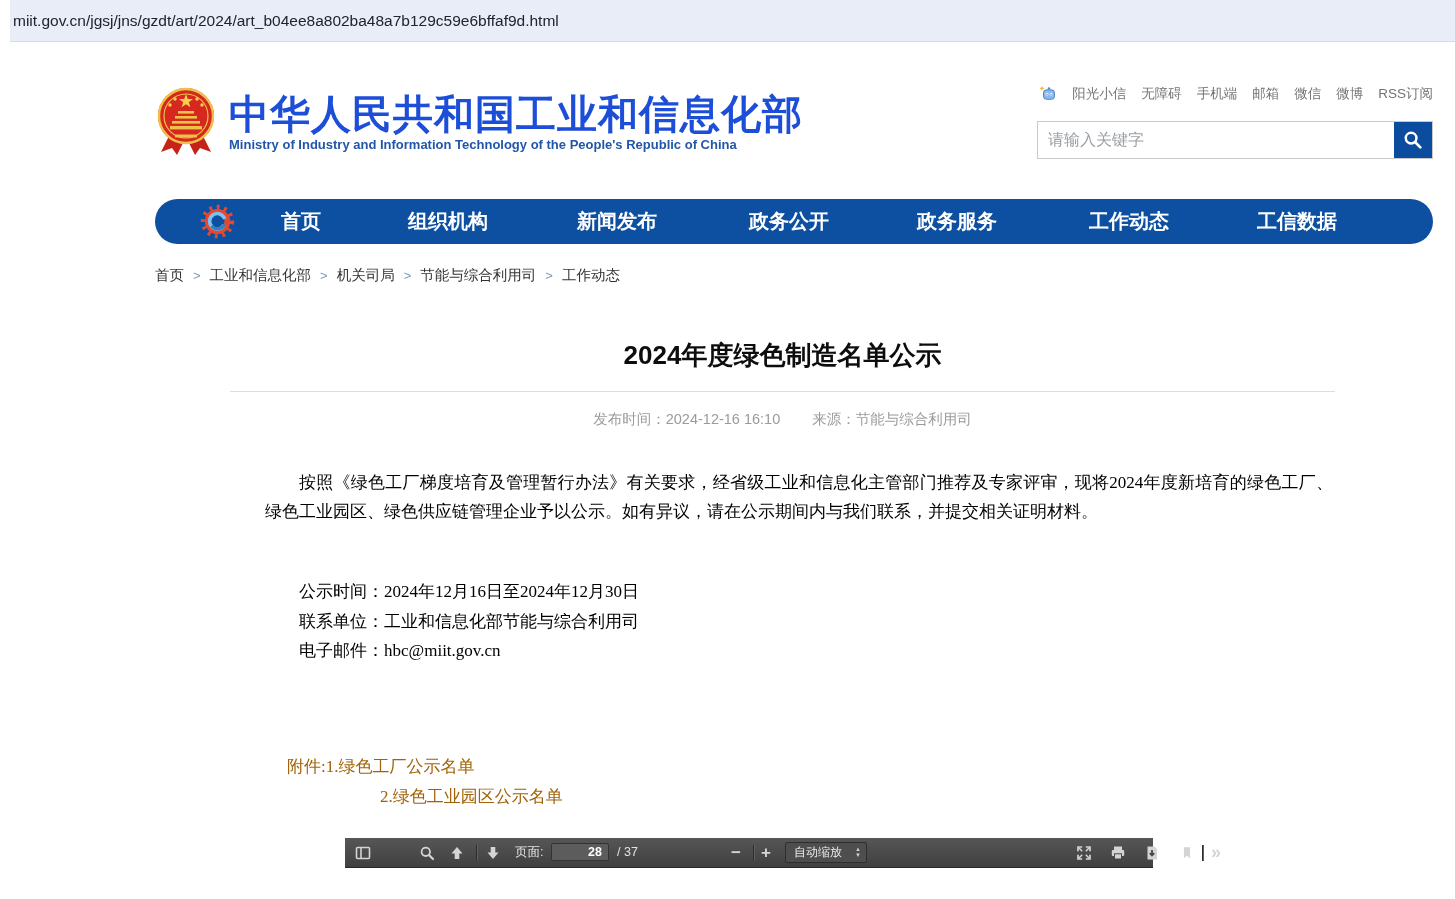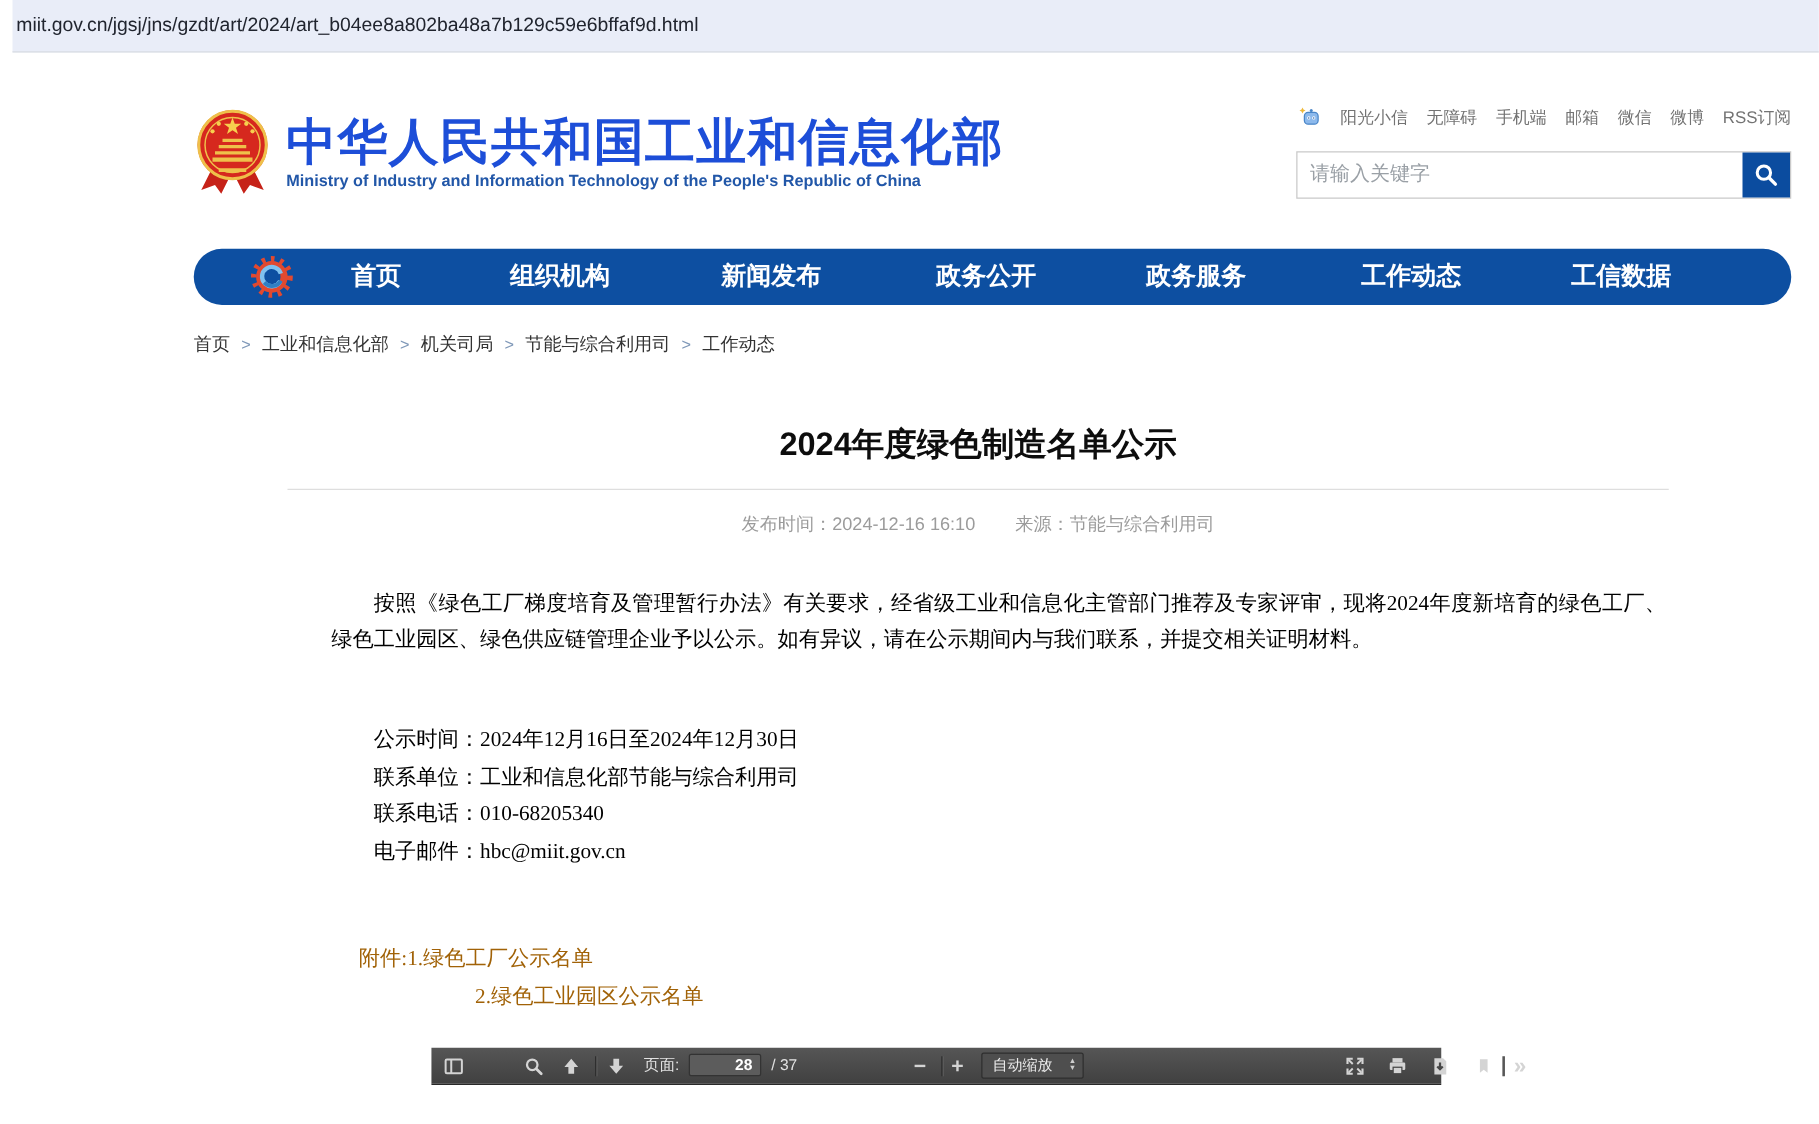--- a/index.html
+++ b/index.html
@@ -179,21 +179,20 @@
 <div class="abs art-meta">
   <span>发布时间：2024-12-16 16:10</span>
   <span>来源：节能与综合利用司</span>
 </div>
 
 <div class="abs art-para serif">按照《绿色工厂梯度培育及管理暂行办法》有关要求，经省级工业和信息化主管部门推荐及专家评审，现将2024年度新培育的绿色工厂、绿色工业园区、绿色供应链管理企业予以公示。如有异议，请在公示期间内与我们联系，并提交相关证明材料。</div>
 
 <div class="abs art-info serif">
   <div>公示时间：2024年12月16日至2024年12月30日</div>
   <div>联系单位：工业和信息化部节能与综合利用司</div>
-  <div>联系电话：010-68205340</div>
   <div>电子邮件：hbc@miit.gov.cn</div>
 </div>
 
 <div class="abs art-attach serif">
   <div class="att-1">附件:1.绿色工厂公示名单</div>
   <div class="att-2">2.绿色工业园区公示名单</div>
 </div>
 
 <div class="abs pdf-viewer">
   <div class="pdf-toolbar">

